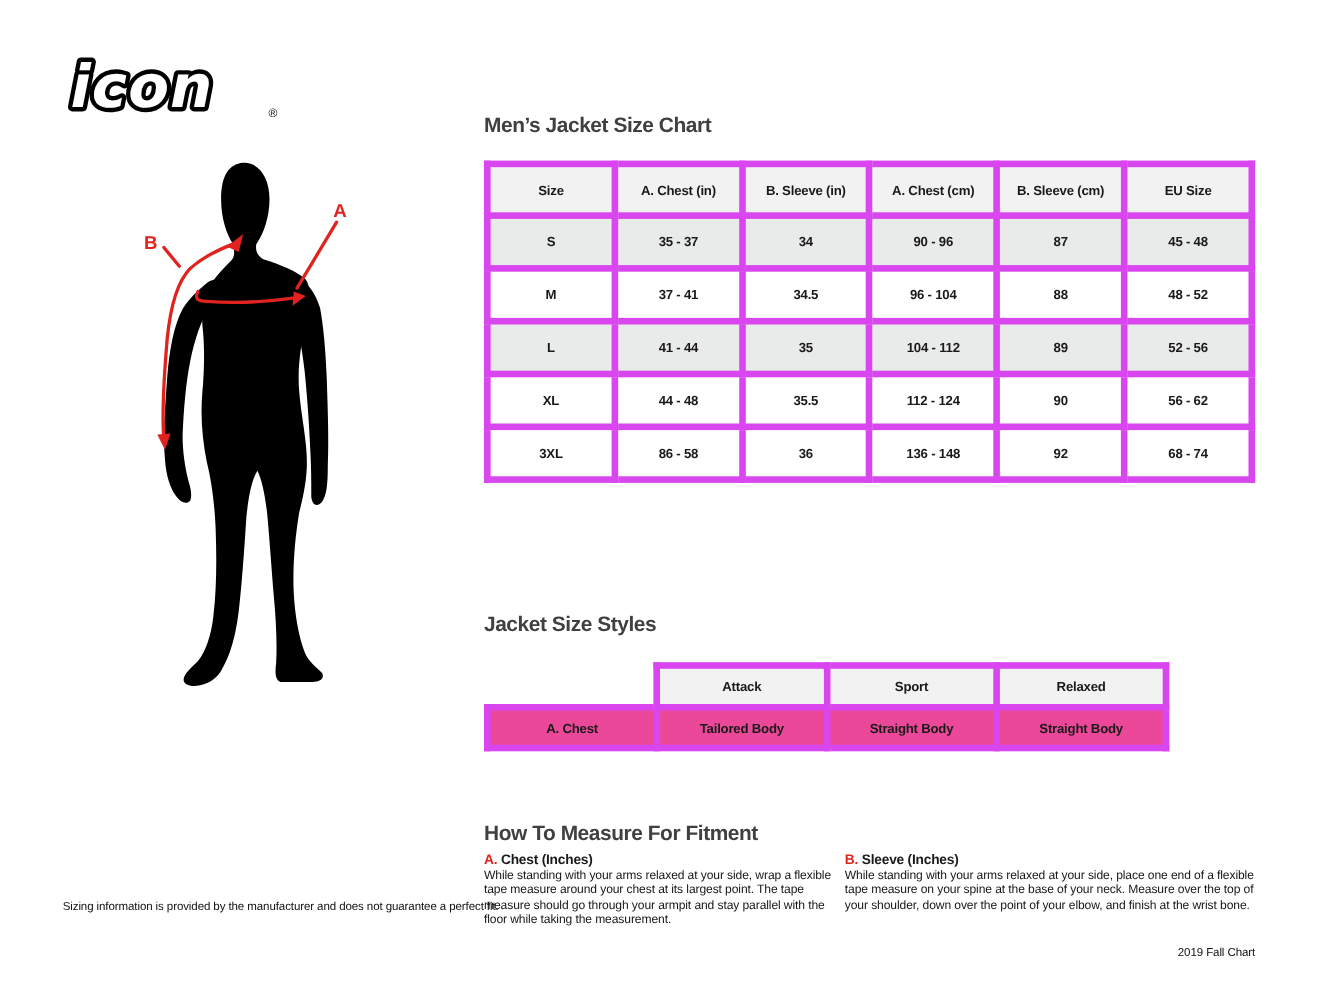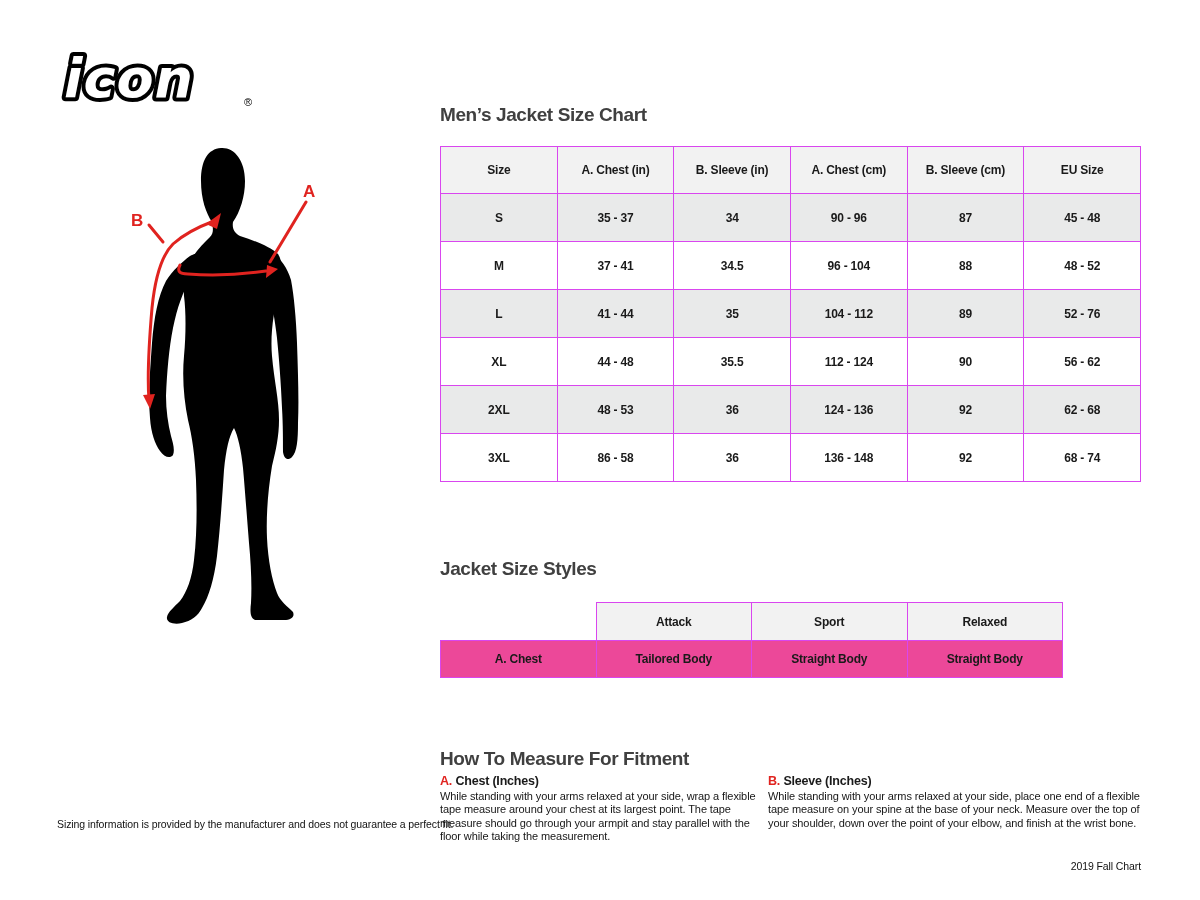--- a/index.html
+++ b/index.html
@@ -14,21 +14,21 @@
   #figure { left:100px; top:128px; }
 
   
   .section-title { font-size:19px; font-weight:bold; color:#404040; letter-spacing:-0.4px; white-space:nowrap; }
   #title-size    { left:440px; top:104px; }
   #title-styles  { left:440px; top:558px; }
   #title-measure { left:440px; top:748px; }
 
   
   table { border-collapse:collapse; table-layout:fixed; position:absolute; }
-  th, td { border:1px solid #d946ef; text-align:center; vertical-align:middle;
+  th, td { border:6px solid #d946ef; text-align:center; vertical-align:middle;
            font-size:12px; font-weight:bold; letter-spacing:-0.2px; color:#1a1a1a; }
   #size-table   { left:440px; top:146px; width:701px; }
   #size-table th { height:47px; background:#f2f2f2; }
   #size-table td { height:48px; background:#ffffff; }
   #size-table tr.alt td { background:#e9eaea; }
 
   #styles-table { left:440px; top:602px; width:623px; }
   #styles-table th { height:38px; background:#f2f2f2; }
   #styles-table td { height:37px; background:#ffffff; }
   #styles-table tr.alt td { background:#ec4899; }
@@ -127,37 +127,29 @@
       <td>96 - 104</td>
       <td>88</td>
       <td>48 - 52</td>
     </tr>
     <tr class="alt">
       <td>L</td>
       <td>41 - 44</td>
       <td>35</td>
       <td>104 - 112</td>
       <td>89</td>
-      <td>52 - 76</td>
+      <td>52 - 56</td>
     </tr>
     <tr>
       <td>XL</td>
       <td>44 - 48</td>
       <td>35.5</td>
       <td>112 - 124</td>
       <td>90</td>
       <td>56 - 62</td>
-    </tr>
-    <tr class="alt">
-      <td>2XL</td>
-      <td>48 - 53</td>
-      <td>36</td>
-      <td>124 - 136</td>
-      <td>92</td>
-      <td>62 - 68</td>
     </tr>
     <tr>
       <td>3XL</td>
       <td>86 - 58</td>
       <td>36</td>
       <td>136 - 148</td>
       <td>92</td>
       <td>68 - 74</td>
     </tr>
   </tbody>

